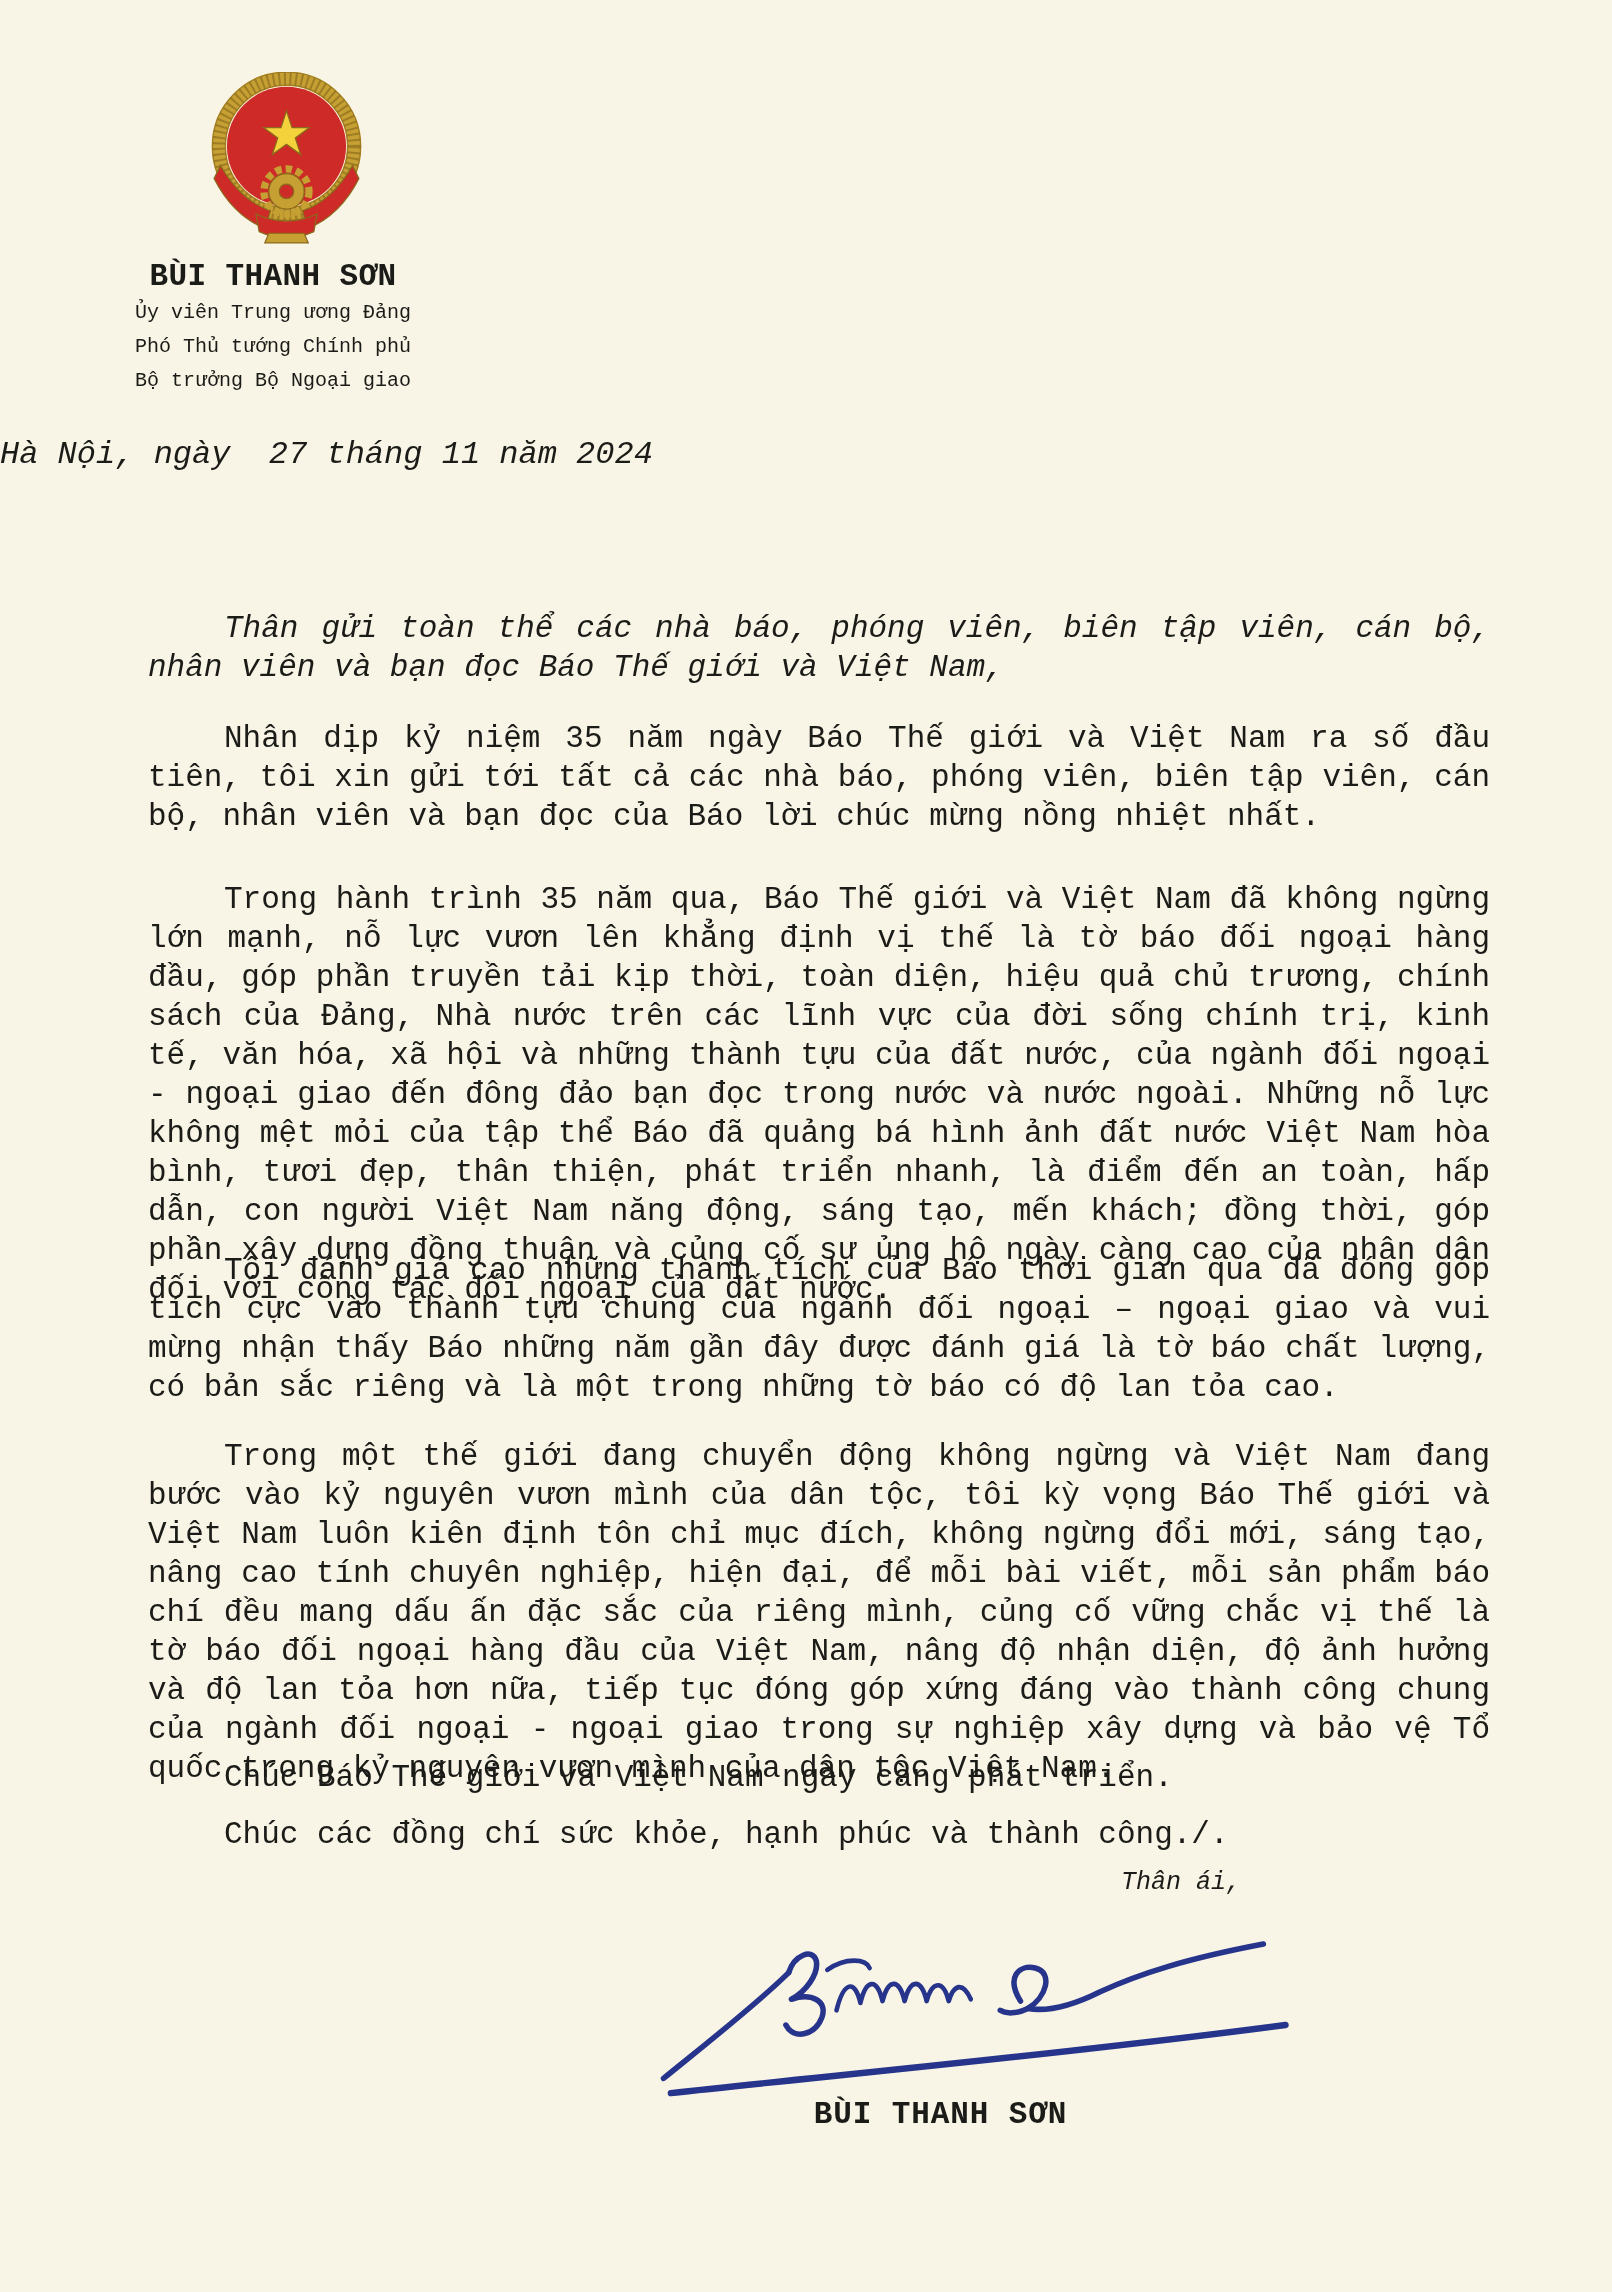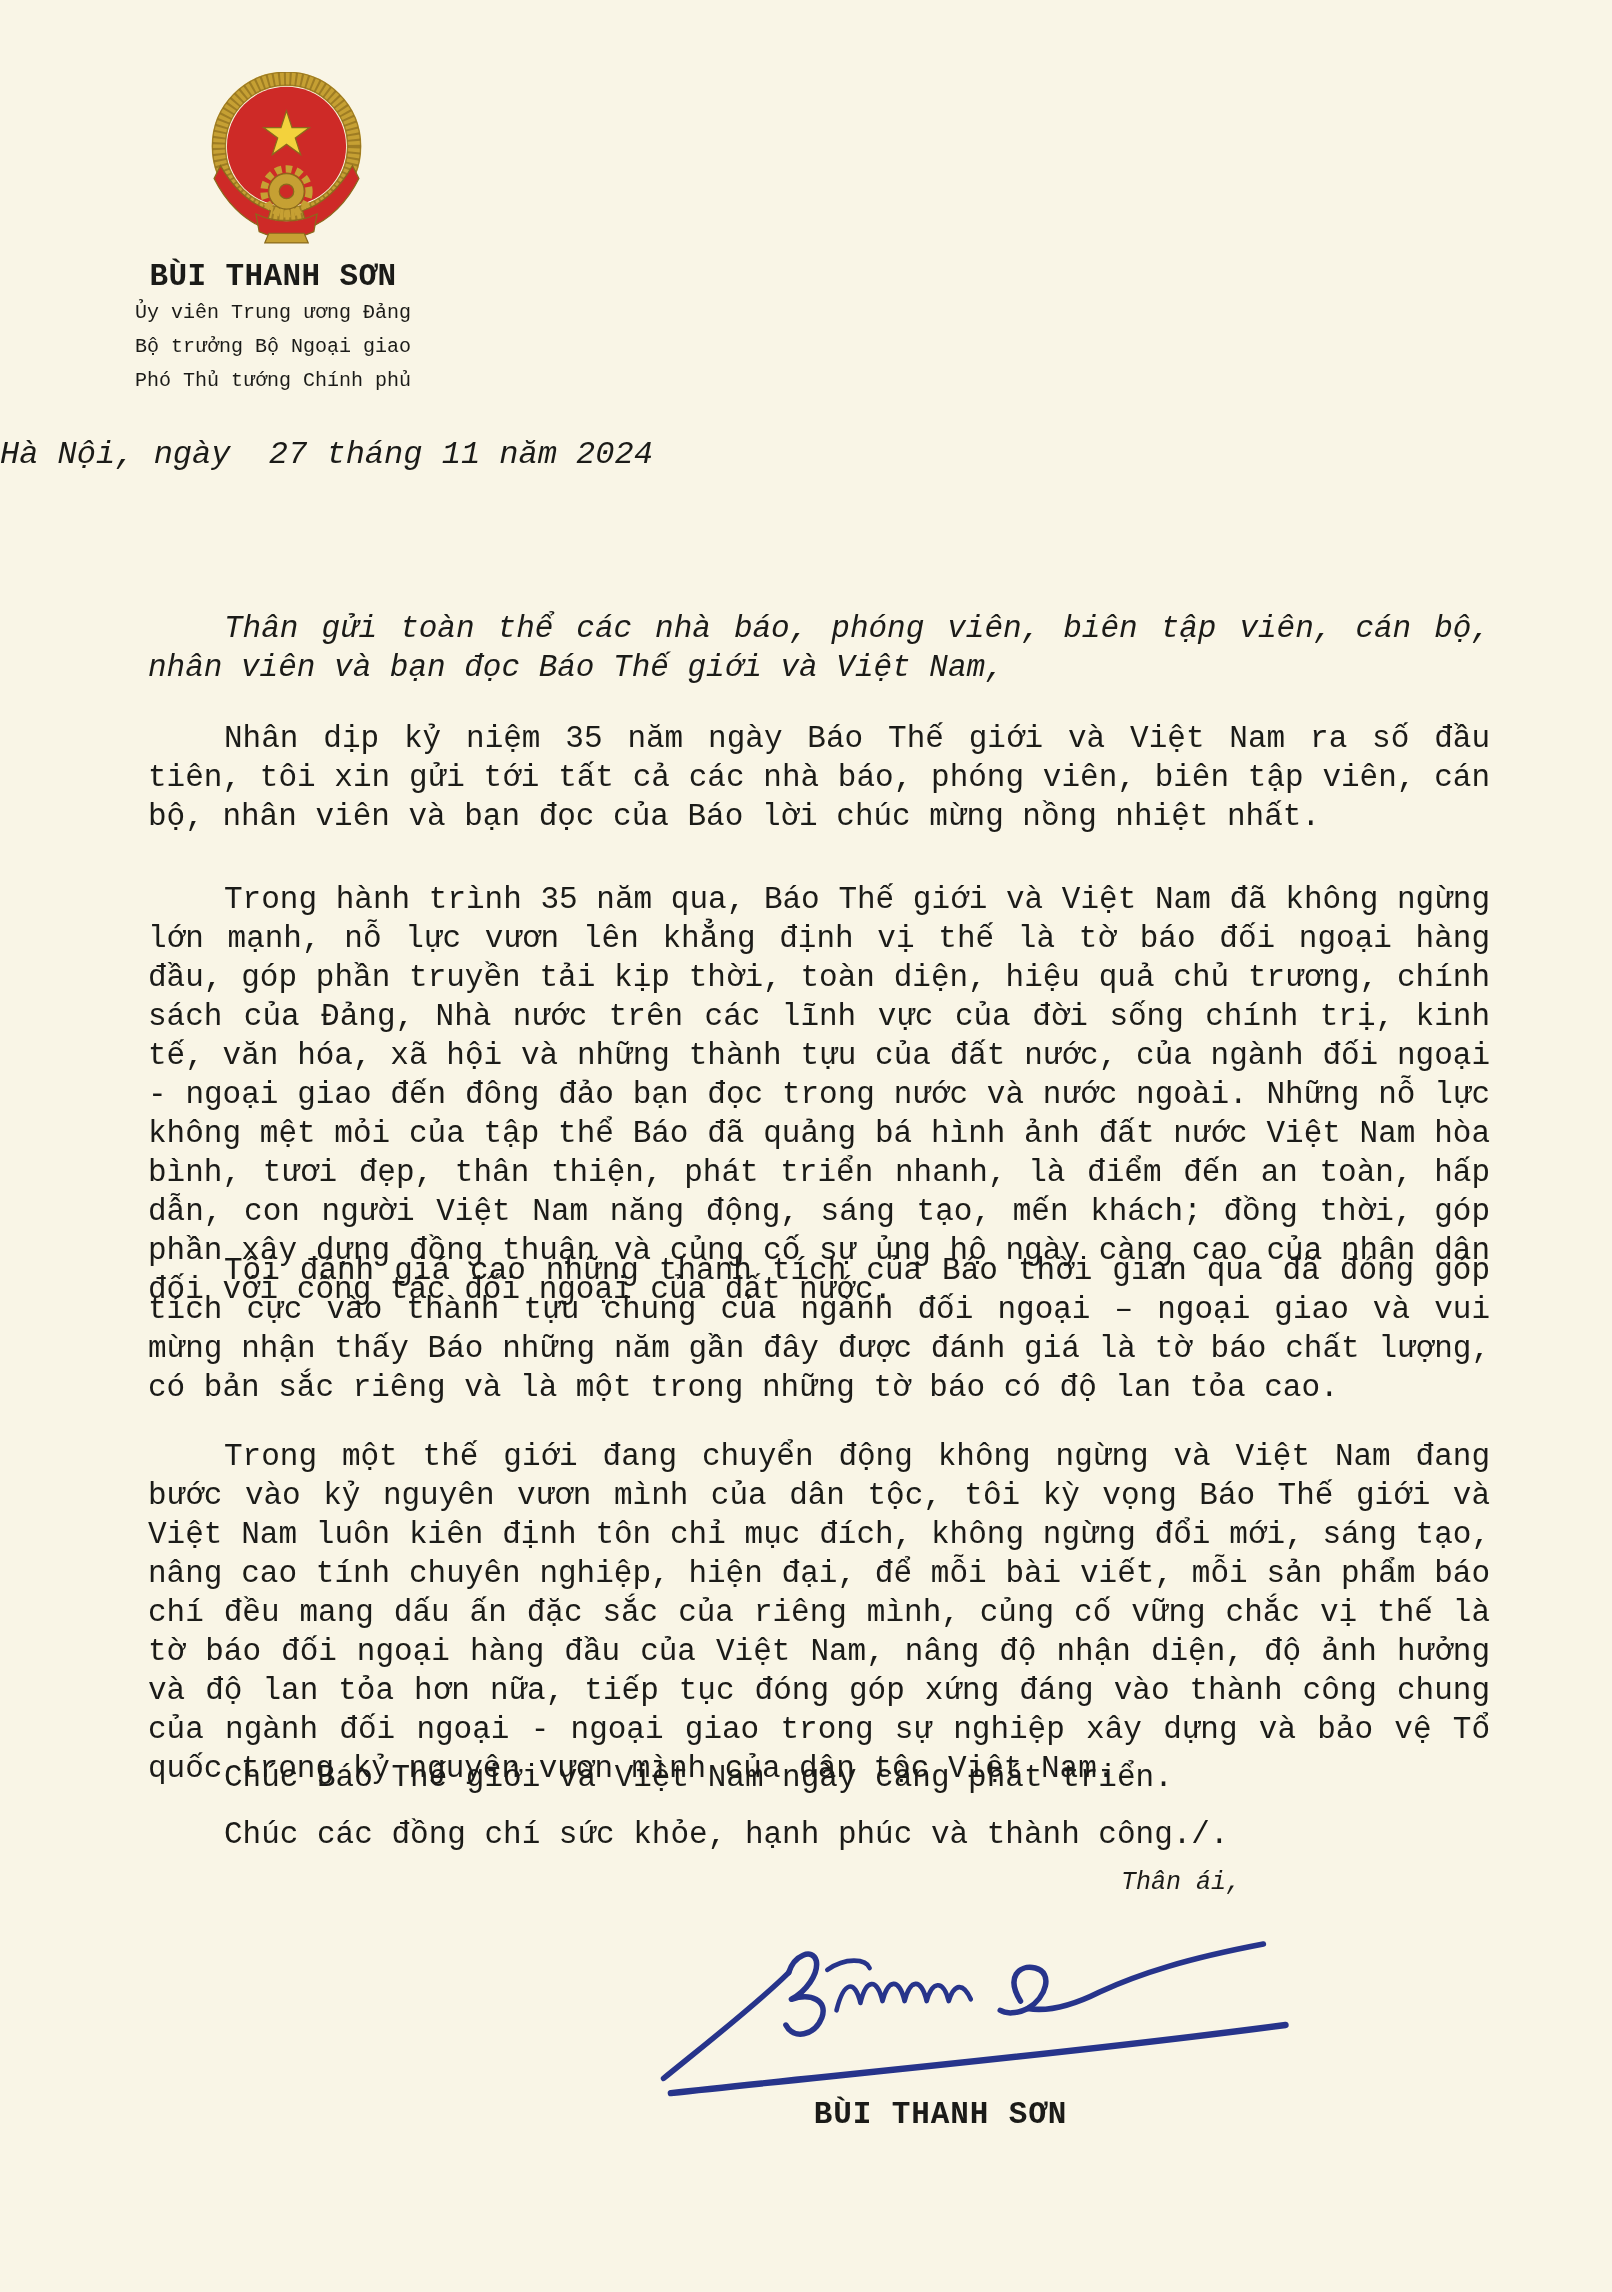--- a/index.html
+++ b/index.html
@@ -93,22 +93,22 @@
     <circle class="em-red-edge" cx="100" cy="148" r="9"></circle>
 
     <path class="em-red-edge" d="M62,176 C88,188 112,188 138,176 L134,198 C112,208 88,208 66,198 Z"></path>
 
     <path class="em-gold" d="M78,200 h44 l5,12 h-54 Z"></path>
   </svg>
 
   <div class="sender">
     <div class="sender-name">BÙI THANH SƠN</div>
     <div class="sender-title">Ủy viên Trung ương Đảng</div>
+    <div class="sender-title">Phó Thủ tướng Chính phủ</div>
     <div class="sender-title">Bộ trưởng Bộ Ngoại giao</div>
-    <div class="sender-title">Phó Thủ tướng Chính phủ</div>
   </div>
 
   <div class="dateline">Hà Nội, ngày  27 tháng 11 năm 2024</div>
 
   <p class="bodytext salutation">Thân gửi toàn thể các nhà báo, phóng viên, biên tập viên, cán bộ, nhân viên và bạn đọc Báo Thế giới và Việt Nam,</p>
 
   <p class="bodytext para-1">Nhân dịp kỷ niệm 35 năm ngày Báo Thế giới và Việt Nam ra số đầu tiên, tôi xin gửi tới tất cả các nhà báo, phóng viên, biên tập viên, cán bộ, nhân viên và bạn đọc của Báo lời chúc mừng nồng nhiệt nhất.</p>
   <p class="bodytext para-2">Trong hành trình 35 năm qua, Báo Thế giới và Việt Nam đã không ngừng lớn mạnh, nỗ lực vươn lên khẳng định vị thế là tờ báo đối ngoại hàng đầu, góp phần truyền tải kịp thời, toàn diện, hiệu quả chủ trương, chính sách của Đảng, Nhà nước trên các lĩnh vực của đời sống chính trị, kinh tế, văn hóa, xã hội và những thành tựu của đất nước, của ngành đối ngoại - ngoại giao đến đông đảo bạn đọc trong nước và nước ngoài. Những nỗ lực không mệt mỏi của tập thể Báo đã quảng bá hình ảnh đất nước Việt Nam hòa bình, tươi đẹp, thân thiện, phát triển nhanh, là điểm đến an toàn, hấp dẫn, con người Việt Nam năng động, sáng tạo, mến khách; đồng thời, góp phần xây dựng đồng thuận và củng cố sự ủng hộ ngày càng cao của nhân dân đối với công tác đối ngoại của đất nước.</p>
   <p class="bodytext para-3">Tôi đánh giá cao những thành tích của Báo thời gian qua đã đóng góp tích cực vào thành tựu chung của ngành đối ngoại – ngoại giao và vui mừng nhận thấy Báo những năm gần đây được đánh giá là tờ báo chất lượng, có bản sắc riêng và là một trong những tờ báo có độ lan tỏa cao.</p>
   <p class="bodytext para-4">Trong một thế giới đang chuyển động không ngừng và Việt Nam đang bước vào kỷ nguyên vươn mình của dân tộc, tôi kỳ vọng Báo Thế giới và Việt Nam luôn kiên định tôn chỉ mục đích, không ngừng đổi mới, sáng tạo, nâng cao tính chuyên nghiệp, hiện đại, để mỗi bài viết, mỗi sản phẩm báo chí đều mang dấu ấn đặc sắc của riêng mình, củng cố vững chắc vị thế là tờ báo đối ngoại hàng đầu của Việt Nam, nâng độ nhận diện, độ ảnh hưởng và độ lan tỏa hơn nữa, tiếp tục đóng góp xứng đáng vào thành công chung của ngành đối ngoại - ngoại giao trong sự nghiệp xây dựng và bảo vệ Tổ quốc trong kỷ nguyên vươn mình của dân tộc Việt Nam.</p>

